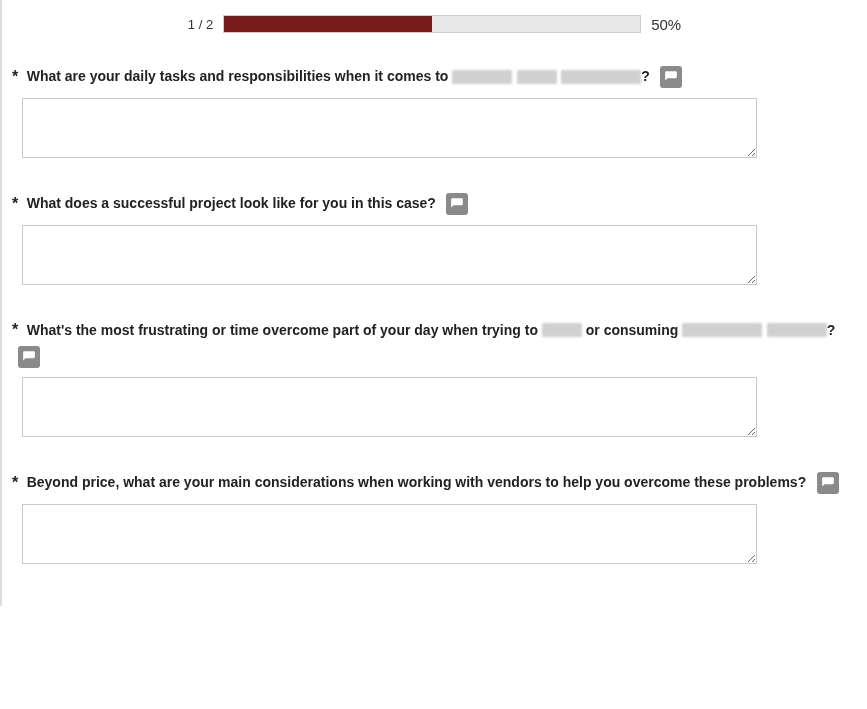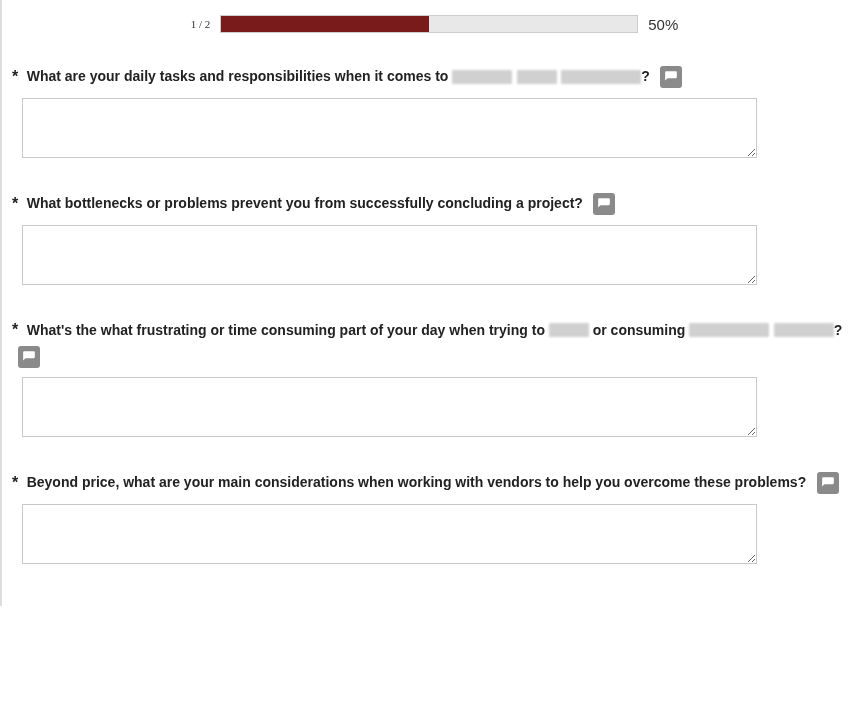--- a/index.html
+++ b/index.html
@@ -16,23 +16,22 @@
     .progress-row {
       display: flex;
       align-items: center;
       justify-content: center;
       gap: 10px;
       margin-bottom: 30px;
       font-size: 12px;
       color: #333;
     }
     .progress-page {
-      font-size: 11px;
+      font-size: 13px;
       color: #333;
-      font-family: Liberation Serif, serif;
     }
     .progress-bar-outer {
       width: 418px;
       height: 18px;
       background: #e8e8e8;
       border: 1px solid #ccc;
       position: relative;
     }
     .progress-bar-inner {
       height: 100%;
@@ -124,38 +123,38 @@
       <span class="redacted w80"></span><span class="question-label">?</span>
       <span class="comment-icon">
         <svg viewBox="0 0 24 24">
             <path d="M20 2H4c-1.1 0-2 .9-2 2v14l4-4h14c1.1 0 2-.9 2-2V4c0-1.1-.9-2-2-2z"></path>
           </svg>
       </span>
     </div>
     <textarea class="answer-textarea" style=""></textarea>
   </div>
 
-
   <div class="question-block">
     <div class="label-row">
       <span class="asterisk">*</span>
-      <span class="question-label">What bottlenecks or problems prevent you from successfully concluding a project?</span>
+      <span class="question-label">What does a successful project look like for you in this case?</span>
       <span class="comment-icon">
         <svg viewBox="0 0 24 24">
             <path d="M20 2H4c-1.1 0-2 .9-2 2v14l4-4h14c1.1 0 2-.9 2-2V4c0-1.1-.9-2-2-2z"></path>
           </svg>
       </span>
     </div>
     <textarea class="answer-textarea" style=""></textarea>
   </div>
 
+
   <div class="question-block">
     <div class="label-row">
       <span class="asterisk">*</span>
-      <span class="question-label">What's the what frustrating or time consuming part of your day when trying to </span><span class="redacted w40"></span><span class="question-label"> or consuming </span><span class="redacted w80"></span>
+      <span class="question-label">What's the most frustrating or time overcome part of your day when trying to </span><span class="redacted w40"></span><span class="question-label"> or consuming </span><span class="redacted w80"></span>
       <span class="redacted w60"></span><span class="question-label">?</span>
       <span class="comment-icon">
         <svg viewBox="0 0 24 24">
             <path d="M20 2H4c-1.1 0-2 .9-2 2v14l4-4h14c1.1 0 2-.9 2-2V4c0-1.1-.9-2-2-2z"></path>
           </svg>
       </span>
     </div>
     <textarea class="answer-textarea" style=""></textarea>
   </div>
 

